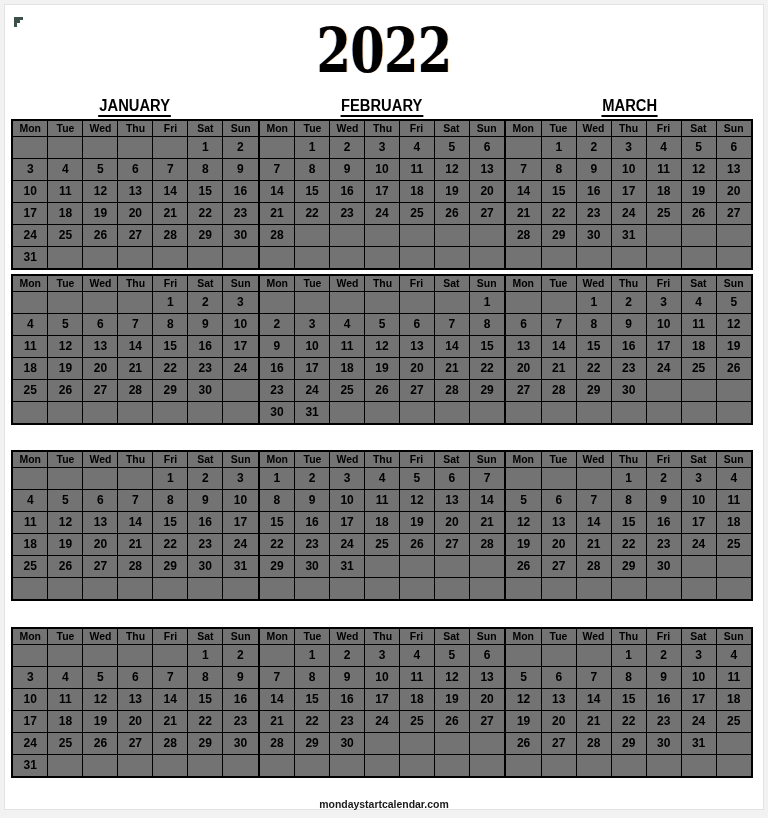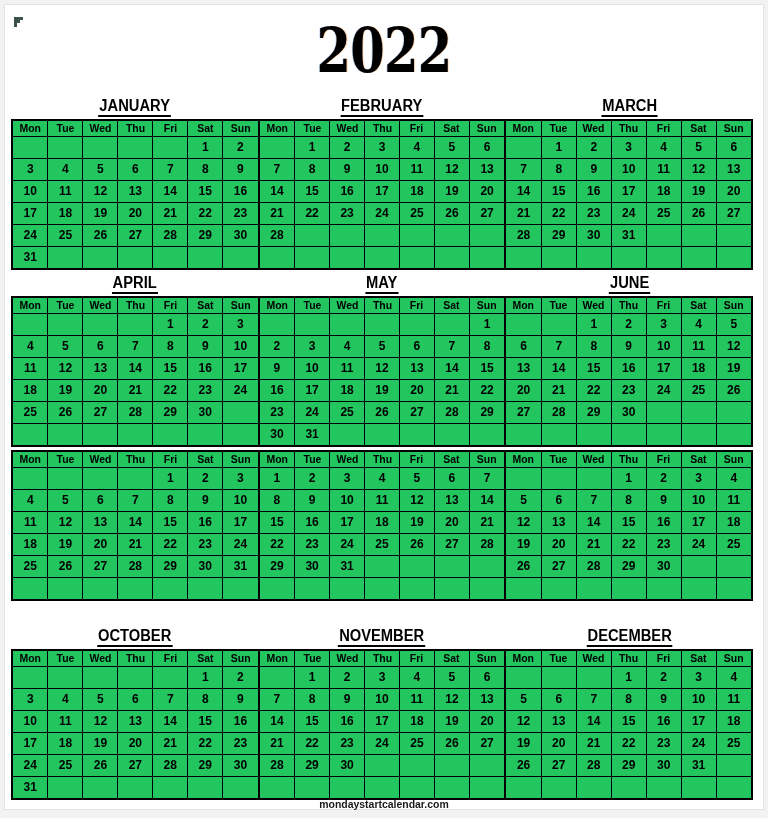--- a/index.html
+++ b/index.html
@@ -105,21 +105,21 @@
     border-bottom: 2px solid #000000;
     padding: 0 1px 0px 1px;
     display: inline-block;
   }
 
   .quarter-grid {
     display: flex;
     width: 742px;
     border: 2px solid #000000;
     box-sizing: border-box;
-    background: #22c55e;
+    background: #737373;
   }
   .month-block {
     flex: 1 1 0;
     min-width: 0;
   }
   .month-block + .month-block {
     border-left: 2px solid #000000;
   }
   table.month-table {
     width: 100%;
@@ -407,25 +407,20 @@
               <td></td>
               <td></td>
               <td></td>
             </tr>
           </tbody>
         </table>
       </div>
     </div>
   </div>
 <div class="quarter" id="q2">
-    <div class="quarter-titles">
-      <div class="month-title"><span>APRIL</span></div>
-      <div class="month-title"><span>MAY</span></div>
-      <div class="month-title"><span>JUNE</span></div>
-    </div>
     <div class="quarter-grid">
       <div class="month-block">
         <table class="month-table">
           <thead>
             <tr>
               <th>Mon</th>
               <th>Tue</th>
               <th>Wed</th>
               <th>Thu</th>
               <th>Fri</th>
@@ -846,25 +841,20 @@
               <td></td>
               <td></td>
               <td></td>
             </tr>
           </tbody>
         </table>
       </div>
     </div>
   </div>
 <div class="quarter" id="q4">
-    <div class="quarter-titles">
-      <div class="month-title"><span>OCTOBER</span></div>
-      <div class="month-title"><span>NOVEMBER</span></div>
-      <div class="month-title"><span>DECEMBER</span></div>
-    </div>
     <div class="quarter-grid">
       <div class="month-block">
         <table class="month-table">
           <thead>
             <tr>
               <th>Mon</th>
               <th>Tue</th>
               <th>Wed</th>
               <th>Thu</th>
               <th>Fri</th>

